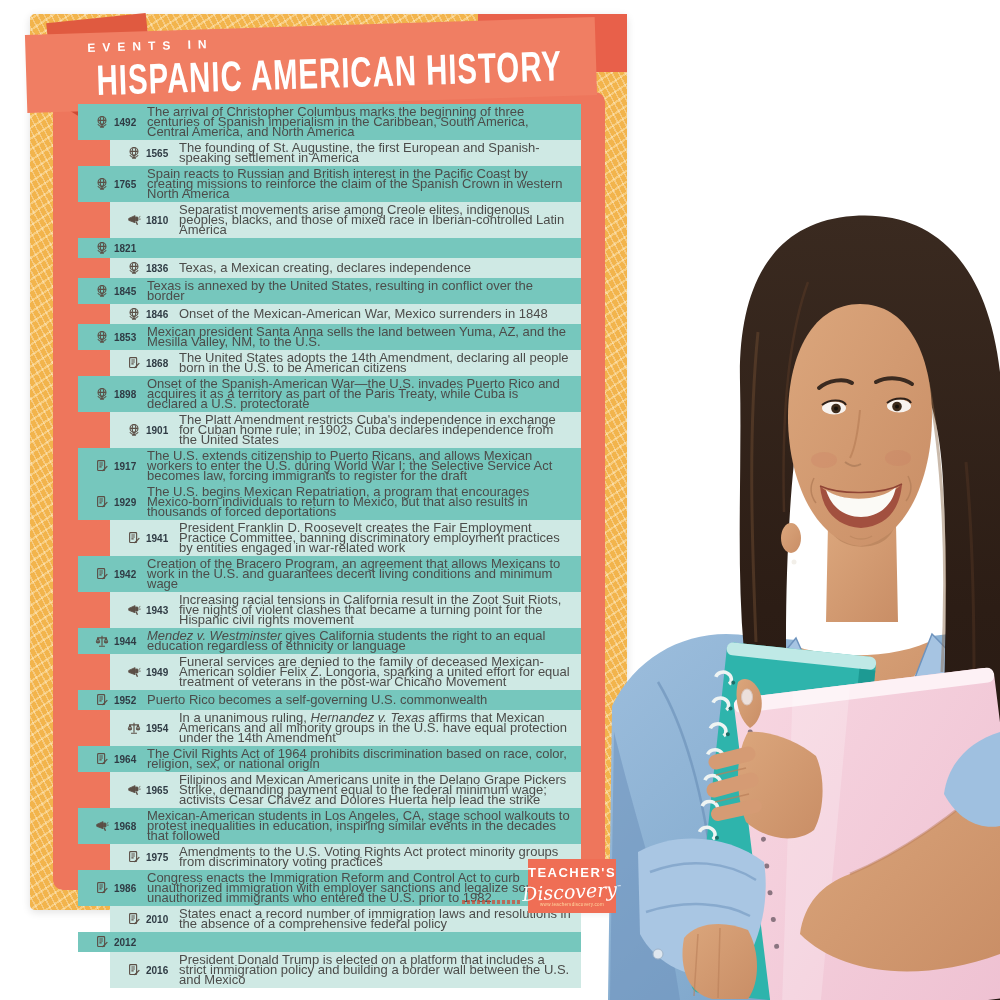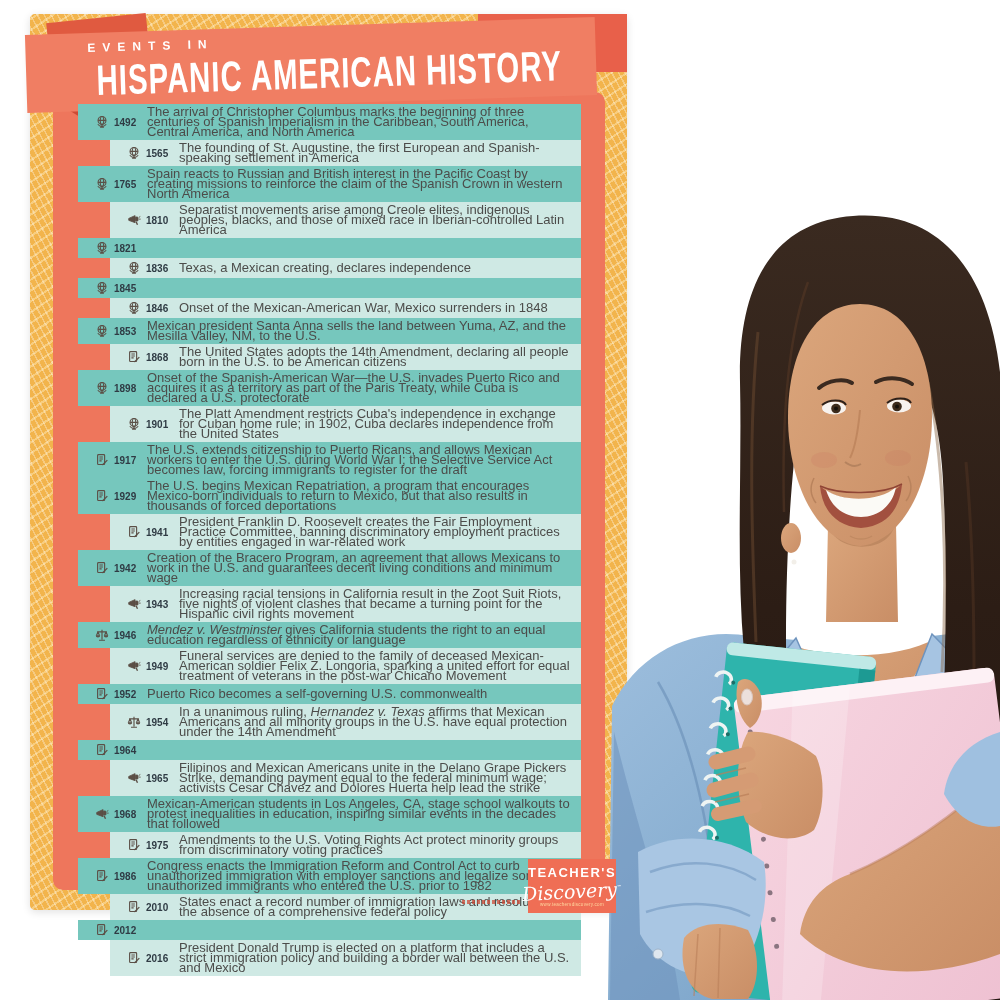--- a/index.html
+++ b/index.html
@@ -140,20 +140,21 @@
       </div>
       <div class="row medium">
         <span class="cell-icon">
           <svg viewBox="0 0 16 16" fill="none" stroke="#5b4f46" stroke-width="1.3">
      <circle cx="8" cy="6.2" r="4.5"></circle>
             <ellipse cx="8" cy="6.2" rx="2" ry="4.5"></ellipse>
      <path d="M3.6,6.2 h8.8 M3.2,10.6 a6,6 0 0 0 9.6,0 M8,10.7 v2.6 M5.8,14 h4.4"></path>
           </svg>
         </span>
         <span class="cell-year">1845</span>
+        <span class="cell-text">Texas is annexed by the United States, resulting in conflict over the border</span>
       </div>
       <div class="row light">
         <span class="cell-icon">
           <svg viewBox="0 0 16 16" fill="none" stroke="#5b4f46" stroke-width="1.3">
      <circle cx="8" cy="6.2" r="4.5"></circle>
             <ellipse cx="8" cy="6.2" rx="2" ry="4.5"></ellipse>
      <path d="M3.6,6.2 h8.8 M3.2,10.6 a6,6 0 0 0 9.6,0 M8,10.7 v2.6 M5.8,14 h4.4"></path>
           </svg>
         </span>
         <span class="cell-year">1846</span>
@@ -260,21 +261,21 @@
         <span class="cell-text">Increasing racial tensions in California result in the Zoot Suit Riots, five nights of violent clashes that became a turning point for the Hispanic civil rights movement</span>
       </div>
       <div class="row medium">
         <span class="cell-icon">
           <svg viewBox="0 0 16 16" fill="none" stroke="#5b4f46" stroke-width="1.3">
      <path d="M8,2 v11 M4.6,14 h6.8 M2.4,4.4 h11.2"></path>
      <path d="M3.4,4.6 L1.8,8.2 M3.4,4.6 L5,8.2 M12.6,4.6 L11,8.2 M12.6,4.6 L14.2,8.2"></path>
      <path d="M1.5,8.2 a1.9,1.9 0 0 0 3.8,0 M10.7,8.2 a1.9,1.9 0 0 0 3.8,0" fill="#5b4f46"></path>
           </svg>
         </span>
-        <span class="cell-year">1946</span>
+        <span class="cell-year">1944</span>
         <span class="cell-text"><i>Mendez v. Westminster</i> gives California students the right to an equal education regardless of ethnicity or language</span>
       </div>
       <div class="row light">
         <span class="cell-icon">
           <svg viewBox="0 0 16 16" fill="#5b4f46" stroke="#5b4f46">
      <path d="M2,6.2 L9.2,3 L9.2,11 L2,8.4 Z"></path>
             <rect x="9.6" y="4.6" width="3" height="4.6" rx="1"></rect>
      <path d="M10.4,10 l1.6,3.4" stroke-width="1.6" fill="none"></path>
      <path d="M13.6,5 l1.6,-1 M13.8,7 h1.8" stroke-width="1" fill="none"></path>
           </svg>
@@ -306,20 +307,21 @@
       </div>
       <div class="row medium">
         <span class="cell-icon">
           <svg viewBox="0 0 16 16" fill="none" stroke="#5b4f46" stroke-width="1.3">
      <rect x="3" y="1.8" width="8" height="11.4" rx="1"></rect>
      <path d="M5,4.6 h4 M5,6.8 h4 M5,9 h2.6"></path>
      <path d="M8.6,12.6 L13.6,7.6 L14.6,8.6 L9.6,13.6 L8.2,14 Z" fill="#5b4f46" stroke="none"></path>
           </svg>
         </span>
         <span class="cell-year">1964</span>
+        <span class="cell-text">The Civil Rights Act of 1964 prohibits discrimination based on race, color, religion, sex, or national origin</span>
       </div>
       <div class="row light">
         <span class="cell-icon">
           <svg viewBox="0 0 16 16" fill="#5b4f46" stroke="#5b4f46">
      <path d="M2,6.2 L9.2,3 L9.2,11 L2,8.4 Z"></path>
             <rect x="9.6" y="4.6" width="3" height="4.6" rx="1"></rect>
      <path d="M10.4,10 l1.6,3.4" stroke-width="1.6" fill="none"></path>
      <path d="M13.6,5 l1.6,-1 M13.8,7 h1.8" stroke-width="1" fill="none"></path>
           </svg>
         </span>

